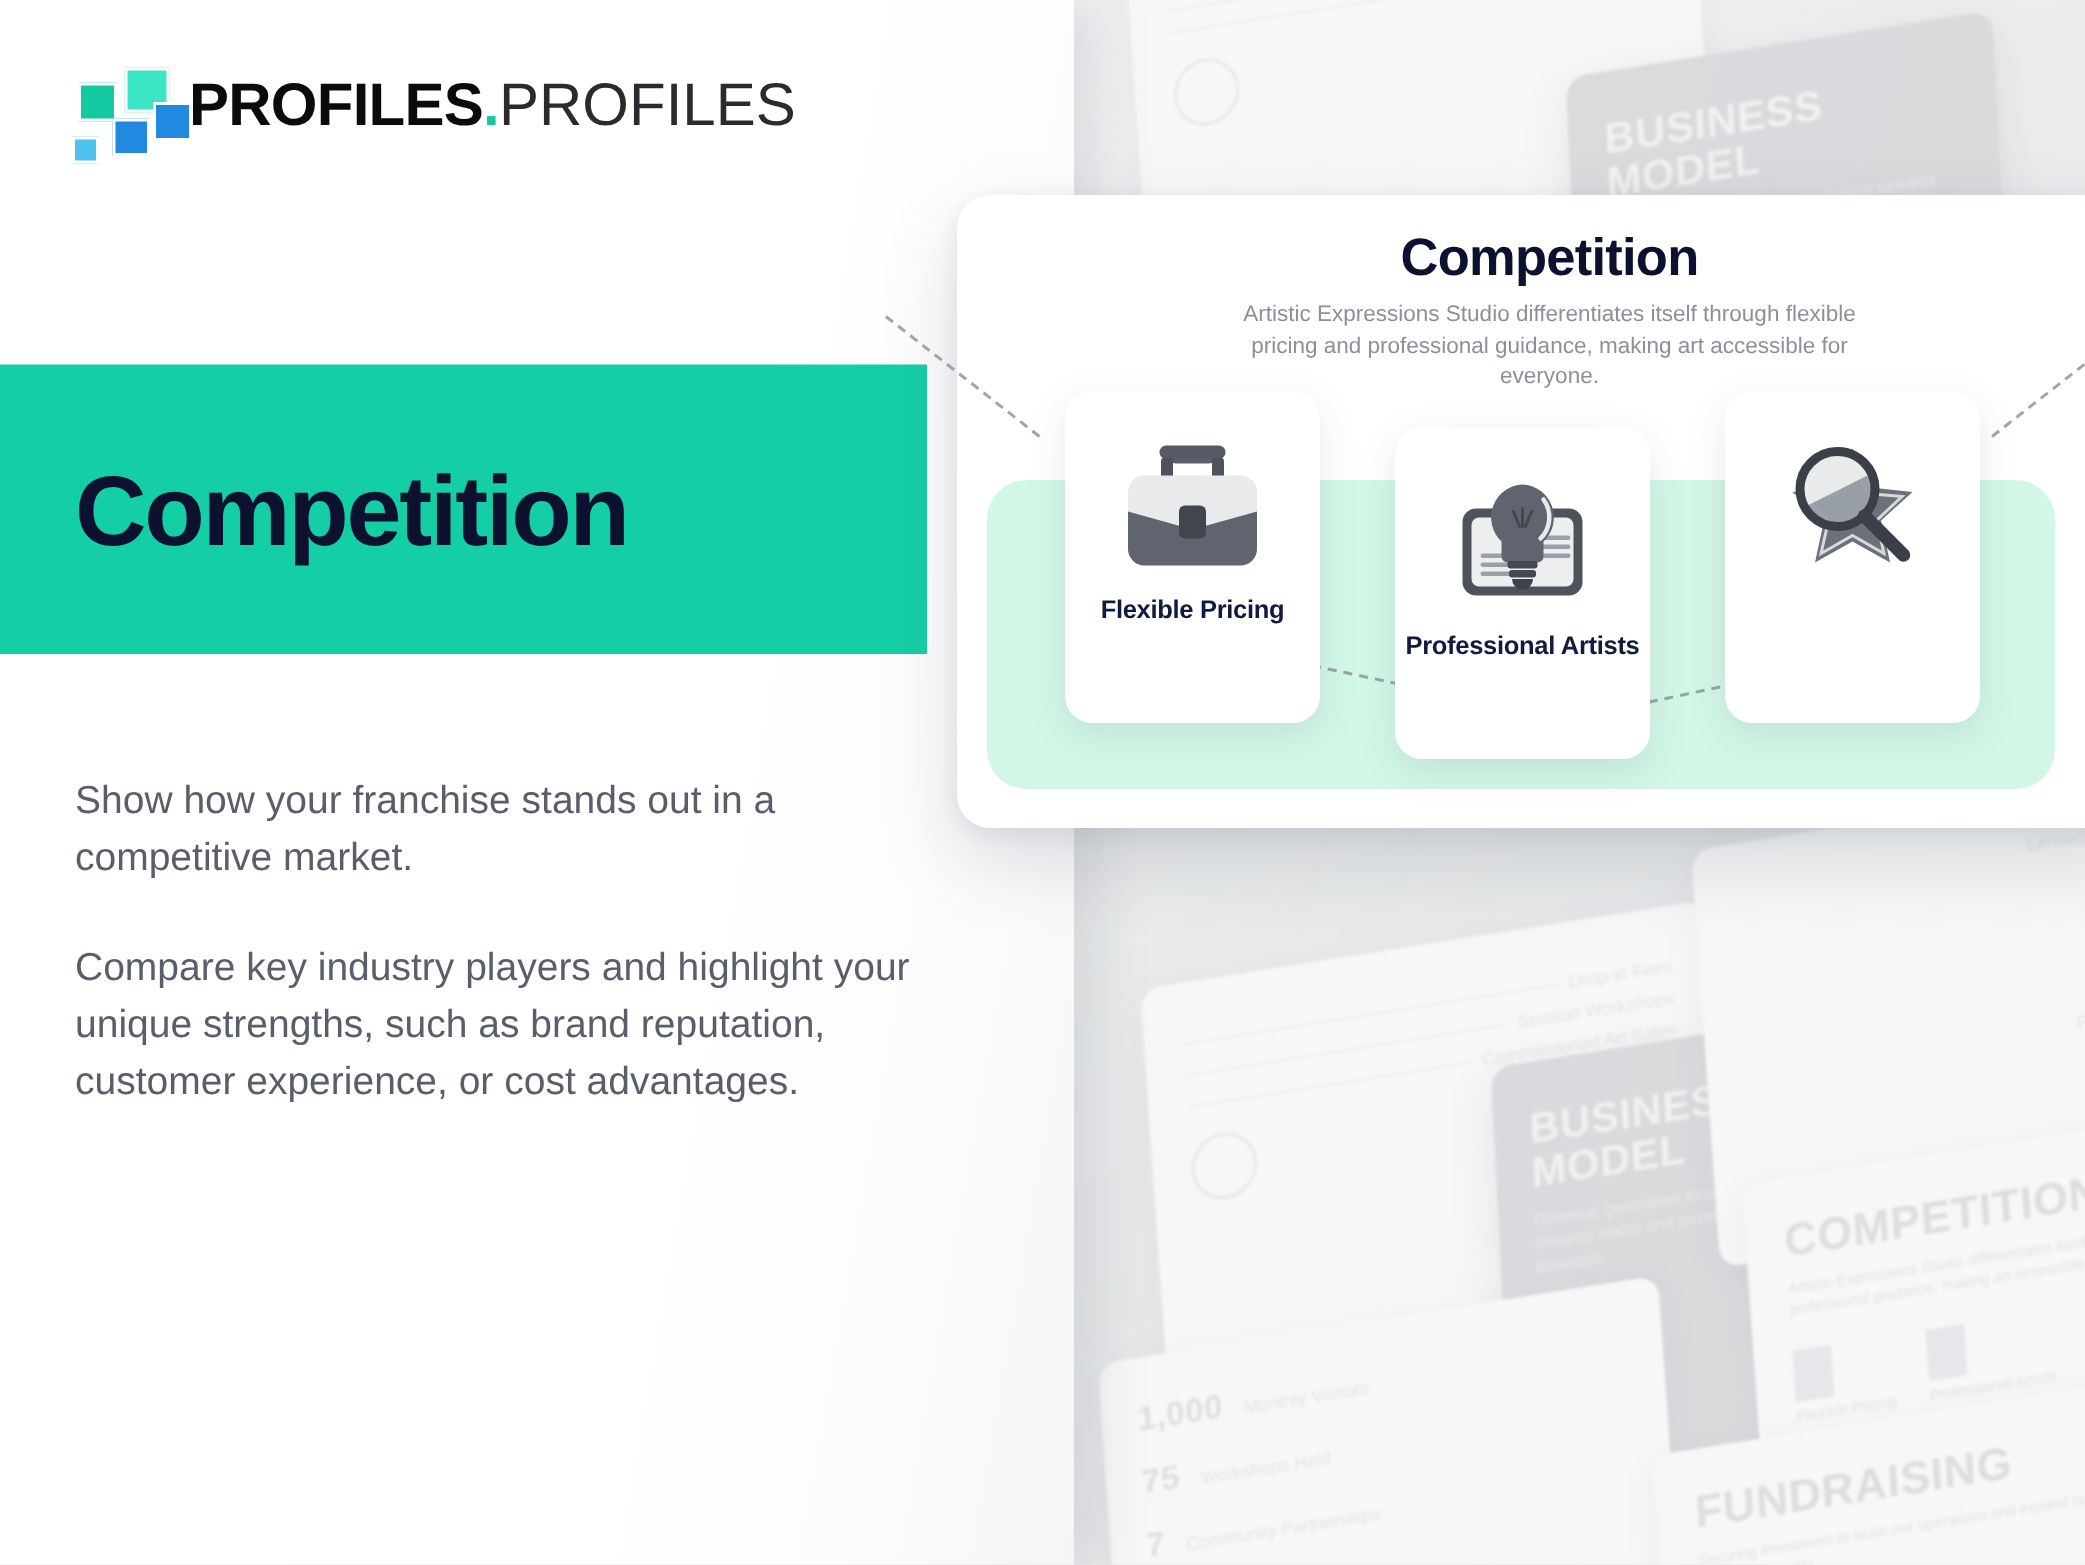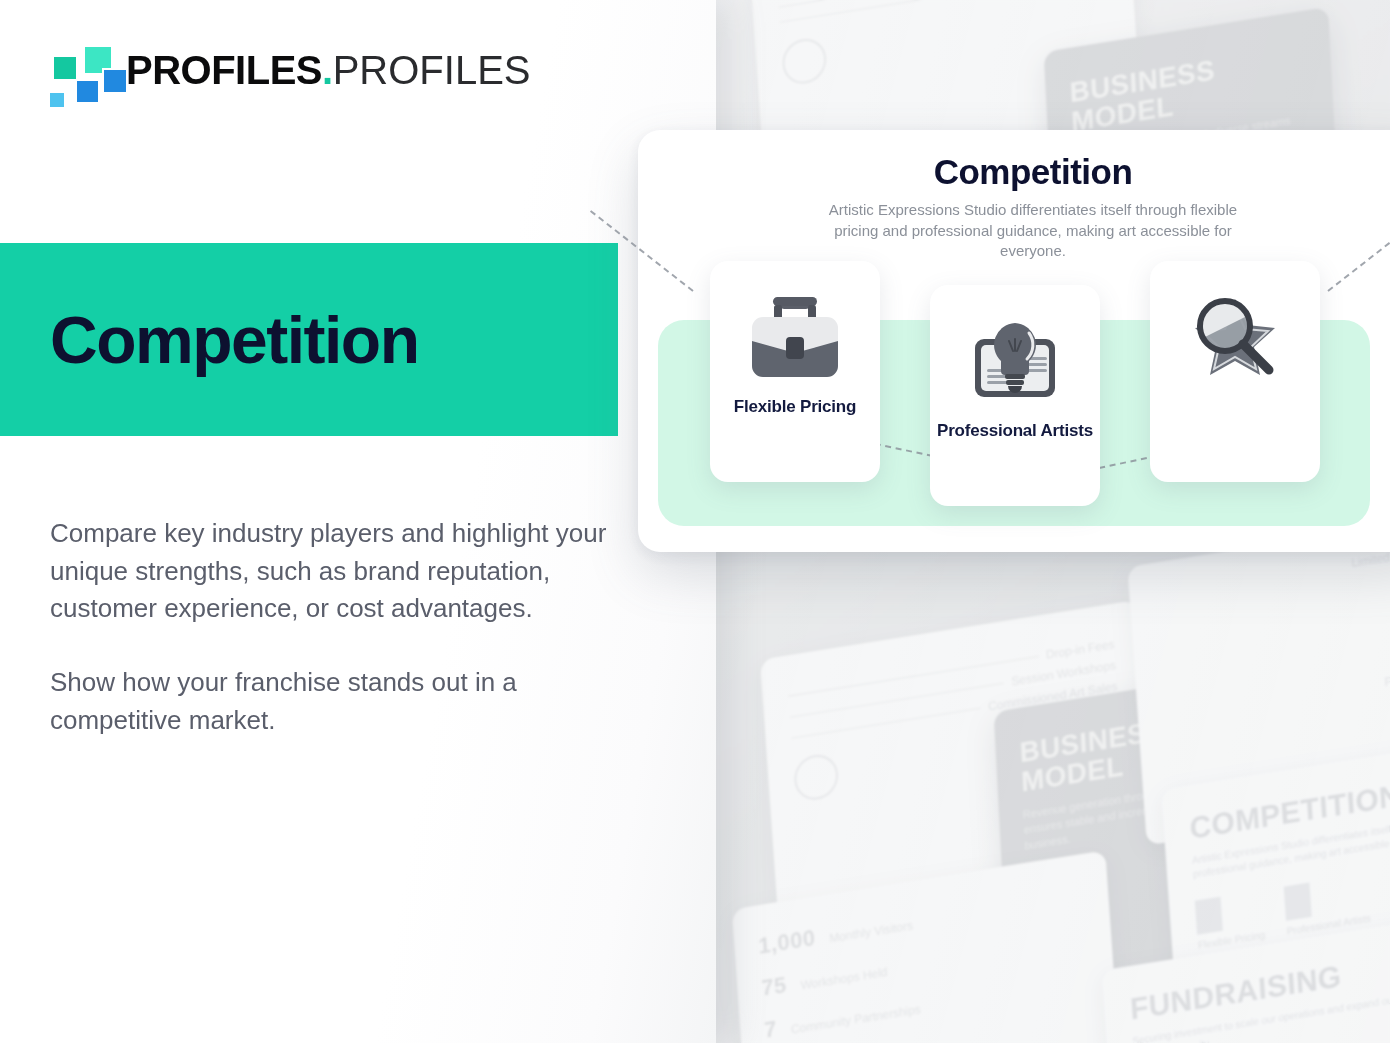--- a/index.html
+++ b/index.html
@@ -206,22 +206,22 @@
         <i class="lm5"></i>
     </div>
     <div id="logo-text"><span class="bold">PROFILES</span><span class="dot">.</span><span class="light">PROFILES</span></div>
   </div>
 
   <div id="title-banner">
     <div id="page-title">Competition</div>
   </div>
 
   <div id="body-copy">
+    <p>Show how your franchise stands out in a competitive market.</p>
     <p>Compare key industry players and highlight your unique strengths, such as brand reputation, customer experience, or cost advantages.</p>
-    <p>Show how your franchise stands out in a competitive market.</p>
   </div>
 </div>
 
 <div id="preview-card">
 
   <div id="card-title">Competition</div>
   <div id="card-sub">Artistic Expressions Studio differentiates itself through flexible pricing and professional guidance, making art accessible for everyone.</div>
 
   <div id="mint-panel"></div>
 

